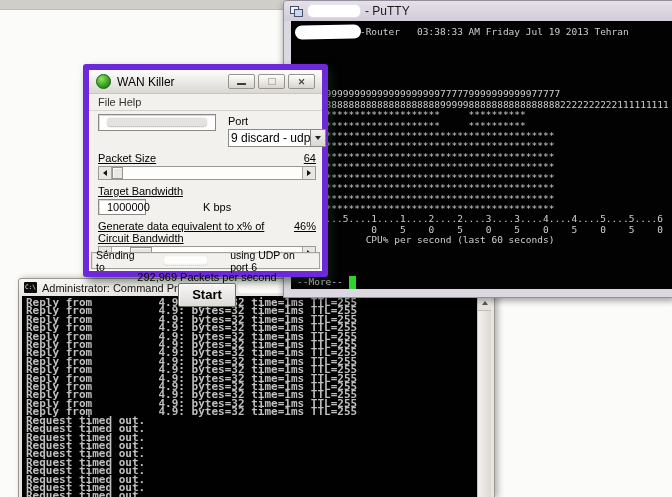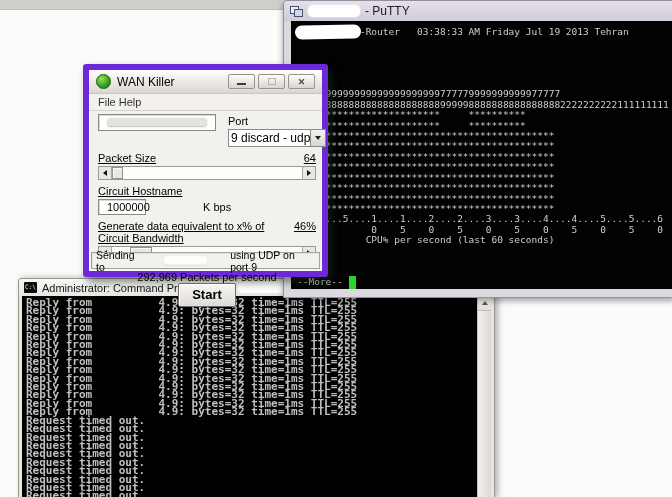--- a/index.html
+++ b/index.html
@@ -246,21 +246,21 @@
       </div>
       <div class="sb-track">
         <div class="sb-thumb" style="left:0; width:11px;"></div>
       </div>
       <div class="sb-btn right">
         <div class="tri-right"></div>
       </div>
     </div>
 
     <div class="split-row" style="justify-content:flex-start;">
-      <span>Circuit Hostname</span>
+      <span>Target Bandwidth</span>
     </div>
     <div class="bw-row">
       <div class="tbox bw-input">
         <span>1000000</span>
       </div>
       <span class="bw-unit">K bps</span>
     </div>
 
     <div class="split-row">
       <span>Generate data equivalent to x% of Circuit Bandwidth</span>
@@ -279,15 +279,15 @@
     </div>
 
     <div class="action-row">
       <span>292,969 Packets per second</span>
       <div class="start-btn">Start</div>
     </div>
   </div>
   <div class="wank-statusbar">
     <span>Sending to</span>
     <span class="status-redaction"></span>
-    <span>using UDP on port 9</span>
+    <span>using UDP on port 6</span>
   </div>
 </div>
 
 </body></html>

